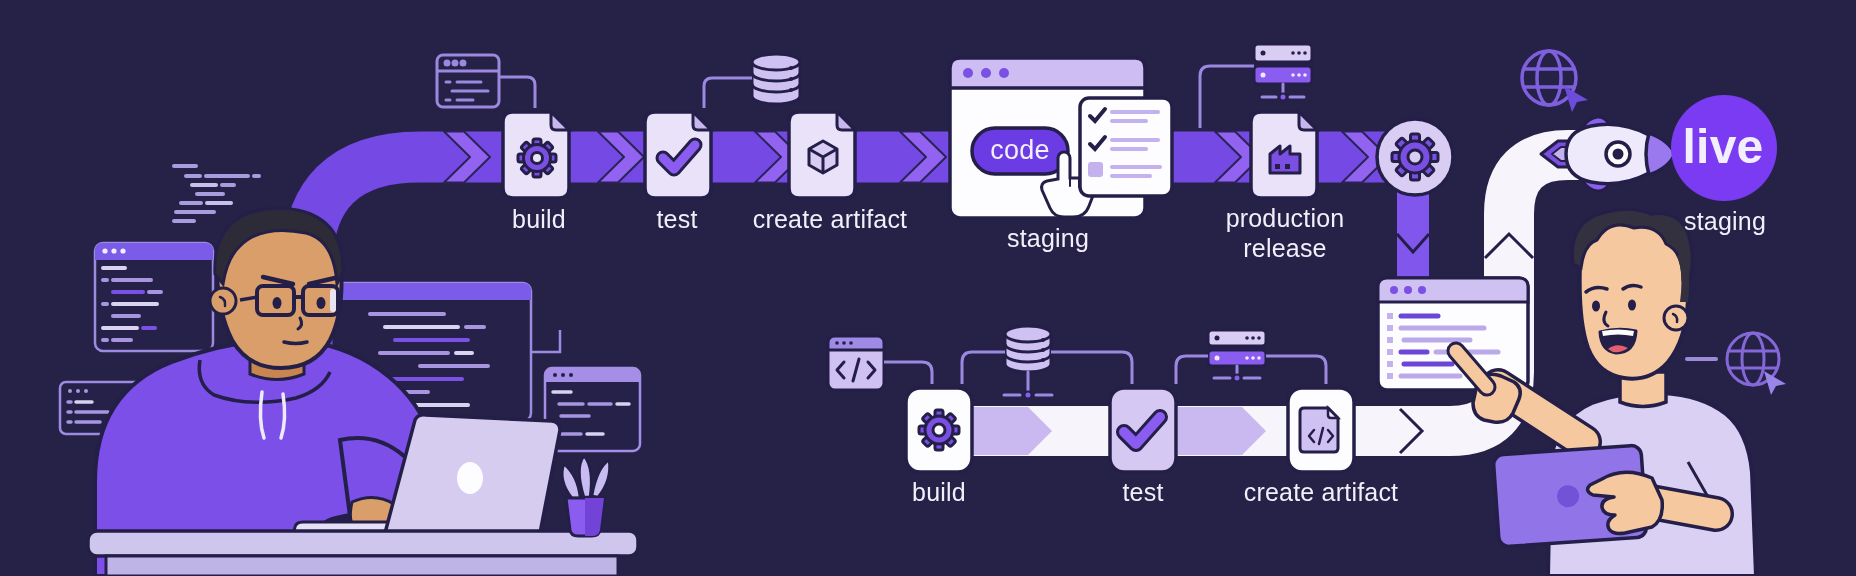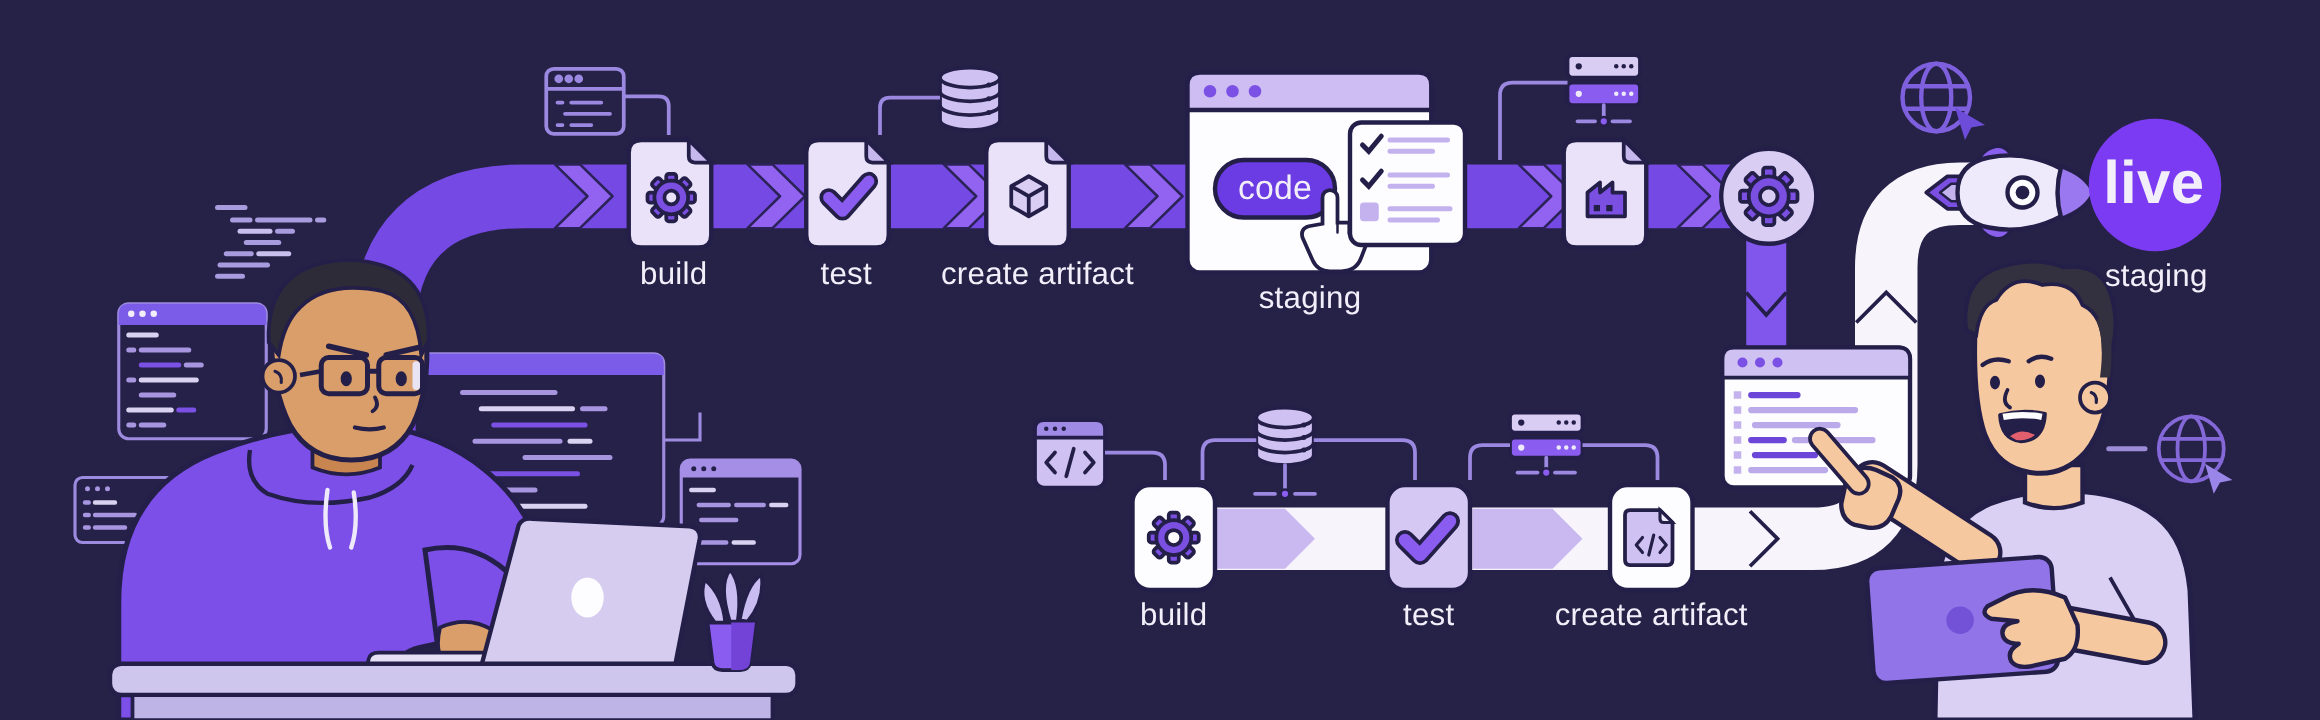--- a/index.html
+++ b/index.html
@@ -491,19 +491,20 @@
     <line x1="1716" y1="514" x2="1640" y2="500" stroke="#241F48" stroke-width="36" stroke-linecap="round"></line>
     <line x1="1716" y1="514" x2="1640" y2="500" stroke="#F6C8A0" stroke-width="29" stroke-linecap="round"></line>
     <path d="M 1652 478 Q 1624 466 1602 479 L 1590 485 Q 1584 491 1593 495 L 1614 497 Q 1601 499 1602 507 Q 1603 515 1615 515 Q 1605 521 1609 529 Q 1613 535 1625 533 L 1652 527 Q 1664 520 1662 500 Z" fill="#F6C8A0" stroke="#241F48" stroke-width="3.5" stroke-linejoin="round"></path>
   </g>
 </svg>
 
   <span class="lbl" style="left:539px;top:205px">build</span>
   <span class="lbl" style="left:677px;top:205px">test</span>
   <span class="lbl" style="left:830px;top:205px">create artifact</span>
   <span class="lbl" style="left:1048px;top:224px">staging</span>
+  <span class="lbl wrap" style="left:1285px;top:203px;width:180px">production release</span>
   <span class="lbl btn" style="left:1020px;top:135px">code</span>
   <span class="lbl big" style="left:1723px;top:119px">live</span>
   <span class="lbl" style="left:1725px;top:207px">staging</span>
   <span class="lbl" style="left:939px;top:478px">build</span>
   <span class="lbl" style="left:1143px;top:478px">test</span>
   <span class="lbl" style="left:1321px;top:478px">create artifact</span>
 </div>
 
 </body></html>

